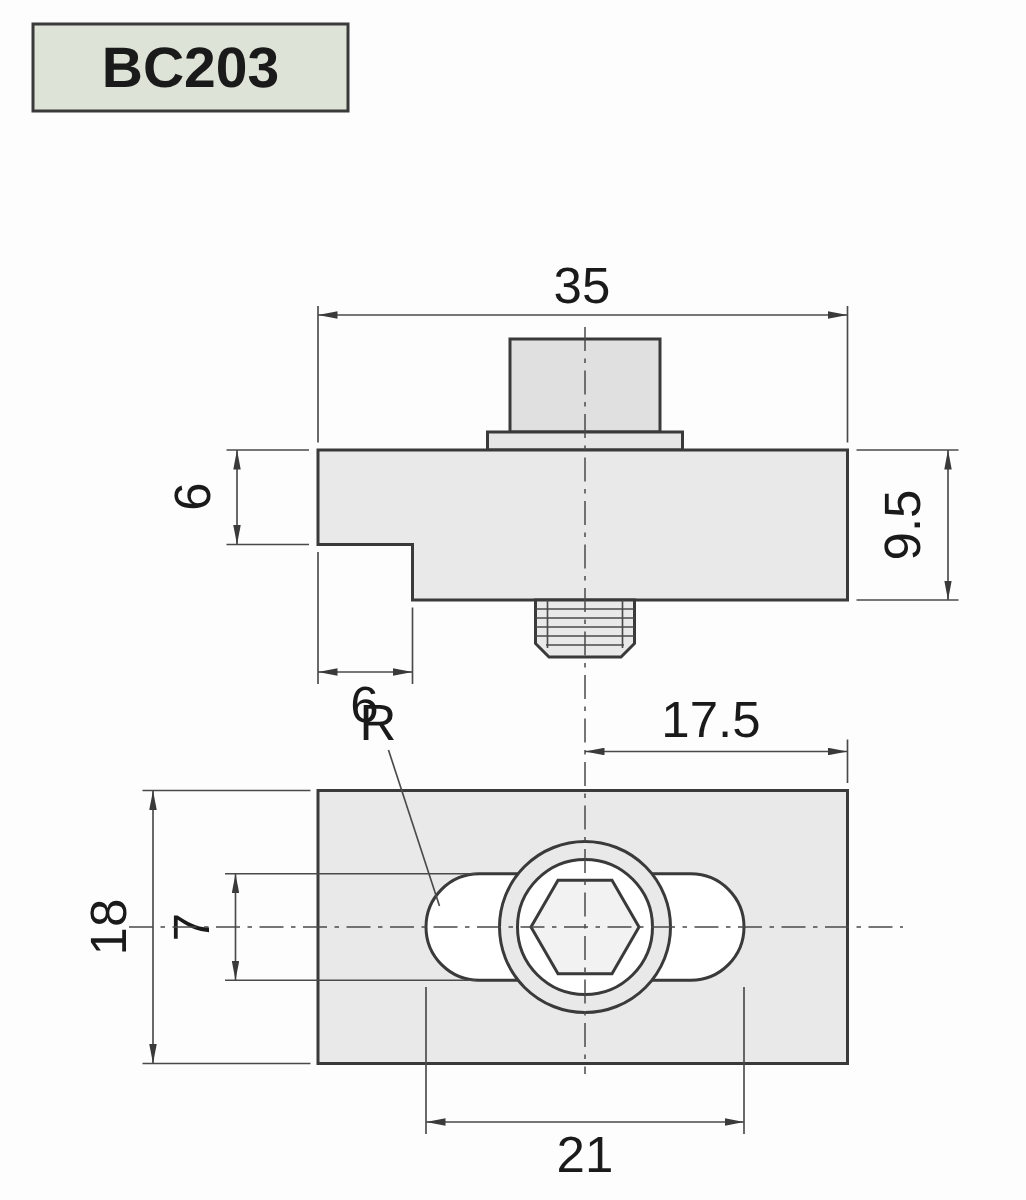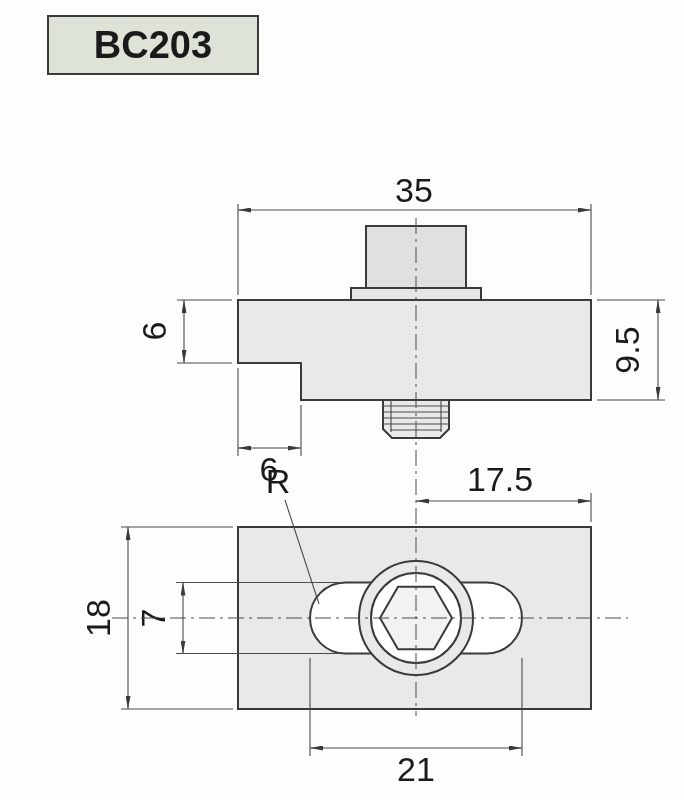--- a/index.html
+++ b/index.html
@@ -2,21 +2,21 @@
 <html><head>
 <meta charset="utf-8">
 <style>
   html, body { margin: 0; padding: 0; }
   body {
     width: 684px; height: 800px;
     background: #fdfdfd;
     font-family: "Liberation Sans", sans-serif;
     overflow: hidden;
   }
-  .page { position: relative; width: 597px; height: 800px; margin-left: 26px; }
+  .page { position: relative; width: 597px; height: 800px; }
   svg { display: block; }
   text {
     font-family: "Liberation Sans", sans-serif;
     fill: #1a1a1a;
   }
   .dim-text  { font-size: 34px; }
   .title-text { font-size: 38px; font-weight: 700; }
   .outline { stroke: #3a3a3a; stroke-width: 2; }
   .thin    { stroke: #4a4a4a; stroke-width: 1.1; fill: none; }
   .cl      { stroke: #4a4a4a; stroke-width: 1; stroke-dasharray: 16 5 3 5; fill: none; }

